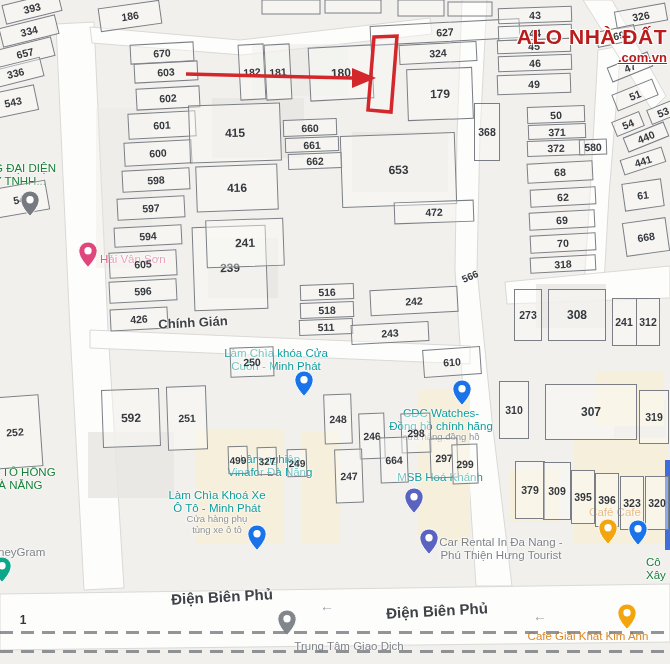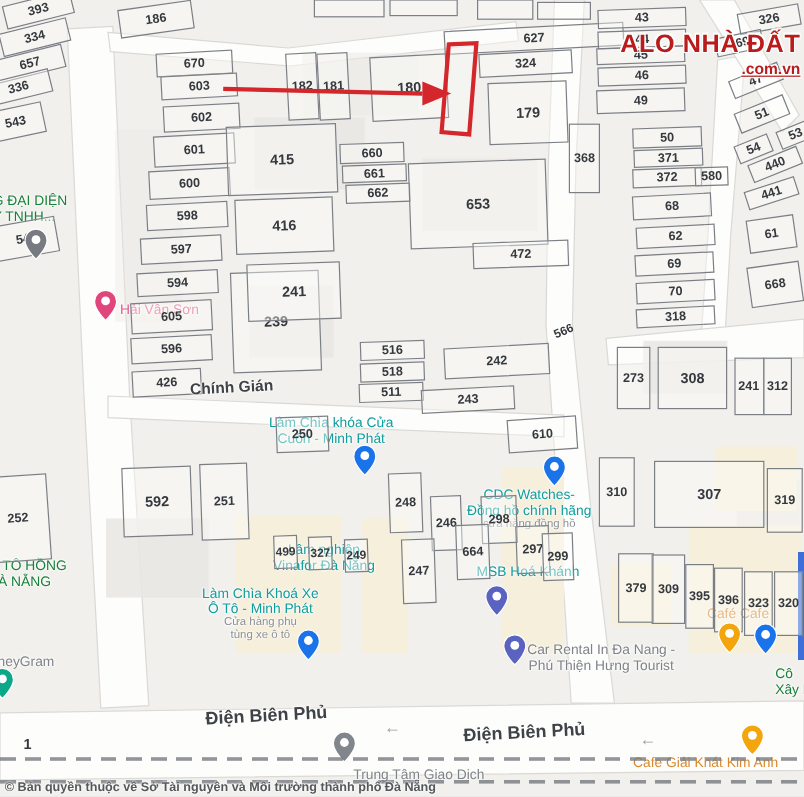--- a/index.html
+++ b/index.html
@@ -490,14 +490,13 @@
   </svg>
 
   <div class="rail" style="top:631px"></div>
   <div class="rail" style="top:650px"></div>
 
   <div id="watermark">
     <div class="wm1">ALO NHÀ ĐẤT</div>
     <div class="wm2">.com.vn</div>
   </div>
 
-  <div id="copyright">© Bản quyền thuộc về Sở Tài nguyên và Môi trường thành phố Đà Nẵng</div>
 </div>
 
 </body></html>

